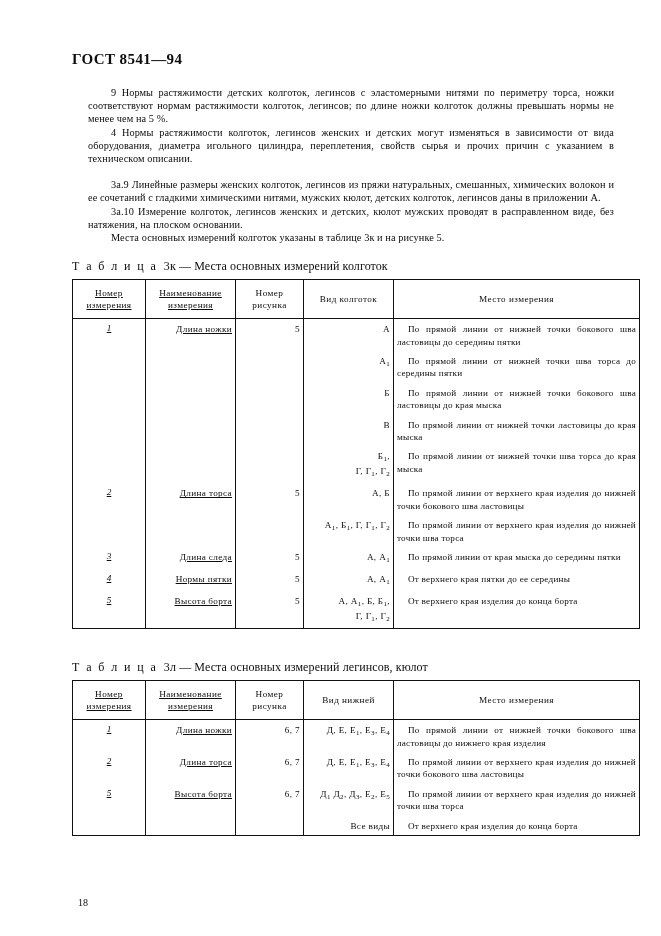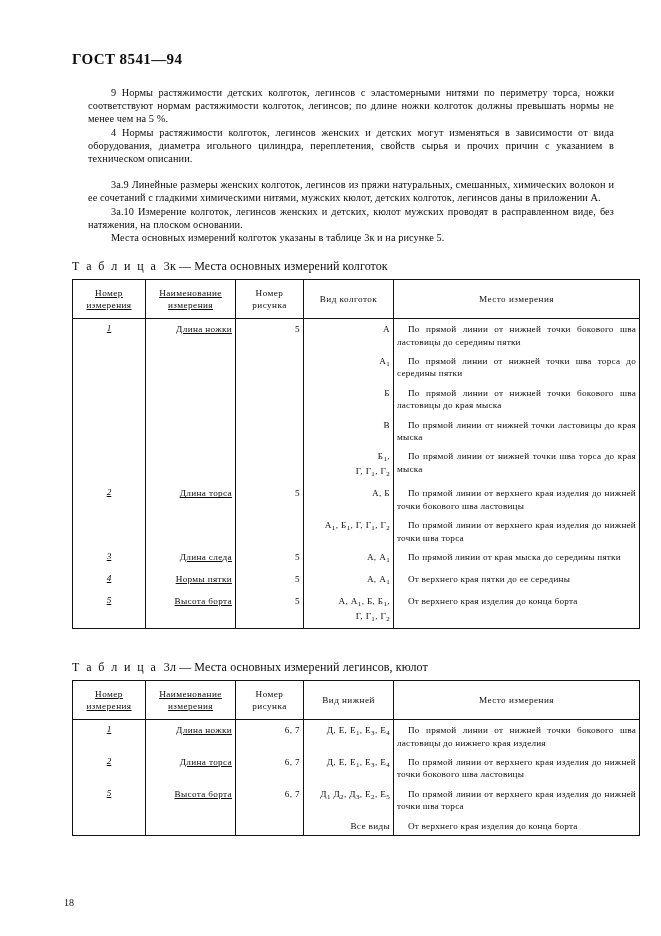--- a/index.html
+++ b/index.html
@@ -103,21 +103,21 @@
   }
   .rowgap td { padding-top: 6px; }
 
   sub {
     font-size: 7px;
     vertical-align: -2px;
   }
 
   .page-number {
     position: absolute;
-    left: 64px;
+    left: 78px;
     font-size: 10px;
   }
   .blank { }
 </style>
 </head>
 <body>
 
 <div class="page">
 
   <div class="std-header">ГОСТ 8541—94</div>

